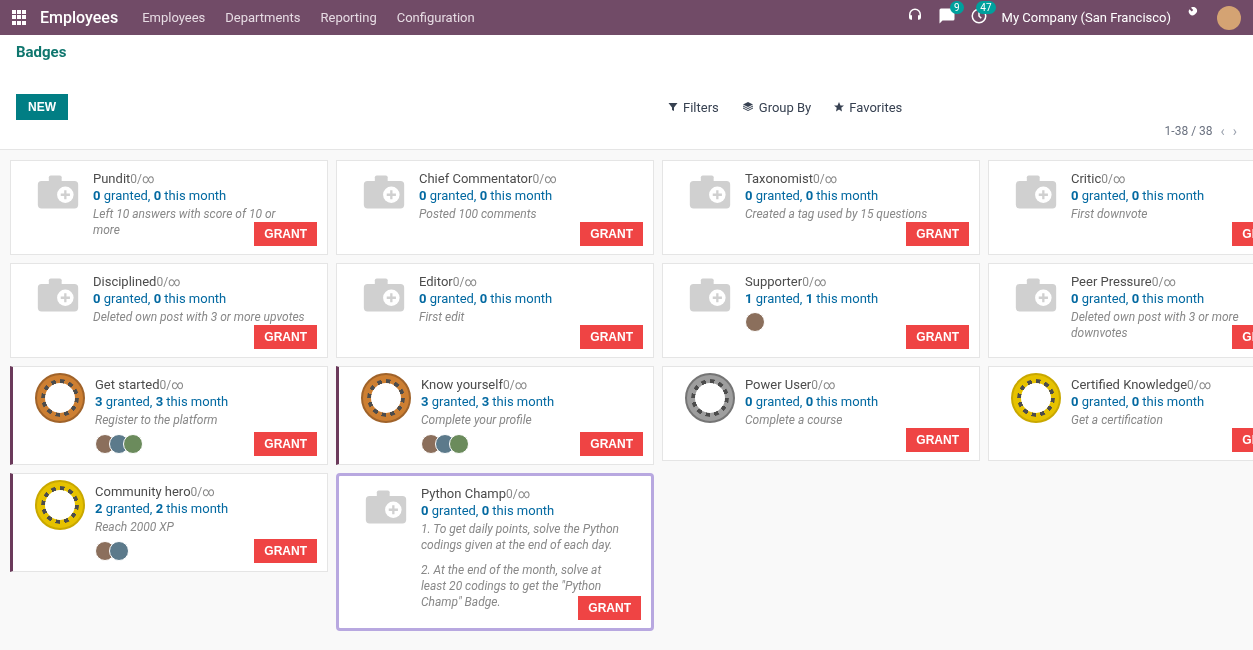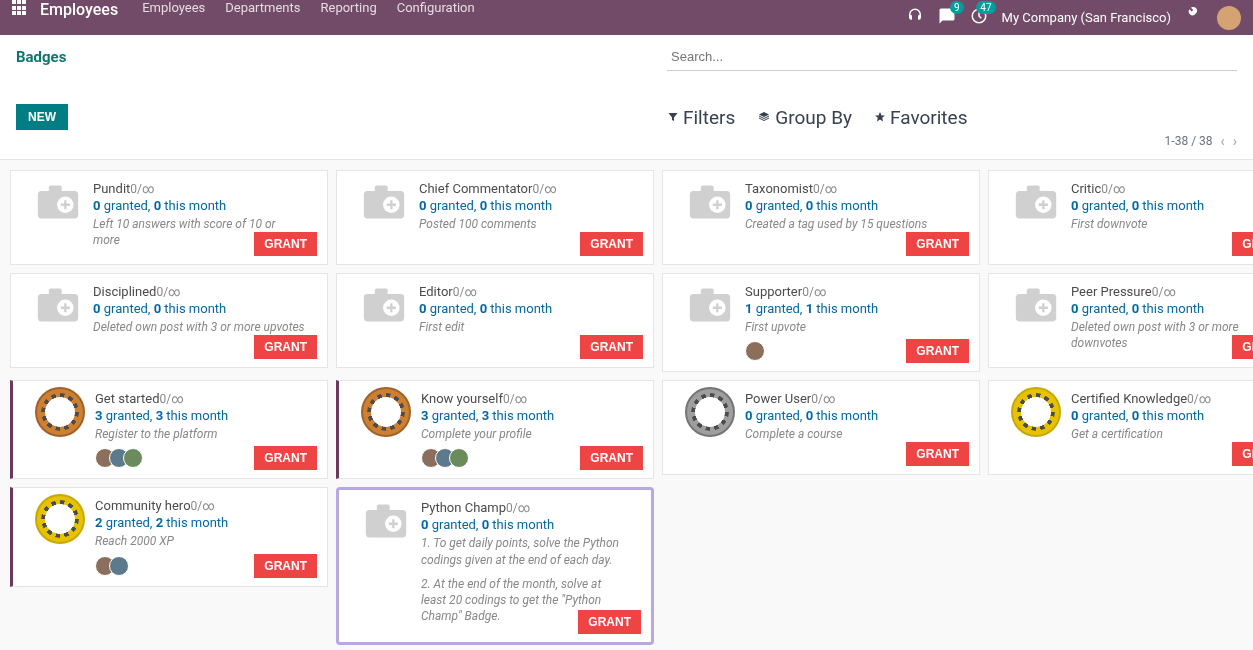--- a/index.html
+++ b/index.html
@@ -1,36 +1,36 @@
 <!DOCTYPE html>
 <html><head>
 <meta charset="utf-8">
 <style>
 * { box-sizing: border-box; margin: 0; padding: 0; }
 body { font-family: -apple-system, BlinkMacSystemFont, "Segoe UI", Roboto, sans-serif; background: #f9f9f9; font-size: 13px; color: #4c4c4c; width: 1253px; }
-.topbar { background: #714B67; height: 35px; display: flex; padding: 0 12px; color: #fff; }
+.topbar { background: #714B67; height: 35px; display: flex; align-items: center; padding: 0 12px; color: #fff; }
 .apps-icon { width: 16px; height: 16px; display: inline-flex; flex-wrap: wrap; gap: 1px; margin-right: 12px; }
 .apps-icon span { width: 4px; height: 4px; background: #fff; }
 .brand { font-size: 16px; font-weight: 500; margin-right: 24px; }
 .nav-items { display: flex; gap: 20px; }
 .nav-items a { color: #e6dbe3; font-size: 13px; cursor: pointer; }
 .topbar-right { margin-left: auto; display: flex; align-items: center; gap: 14px; }
 .ic { width: 18px; height: 18px; fill: #fff; position: relative; }
 .badge-n { position: absolute; top: -6px; right: -8px; background: #00A09D; color: #fff; border-radius: 8px; font-size: 10px; padding: 0 4px; line-height: 13px; }
 .company { font-size: 13px; color: #fff; }
 .avatar-sm { width: 24px; height: 24px; border-radius: 50%; background: #d4a373; }
 .header { background: #fff; border-bottom: 1px solid #e5e5e5; display: flex; flex-direction: column; }
 .header-row1 { display: flex; align-items: center; padding: 8px 16px; }
 .page-title { font-size: 15px; color: #0f766e; font-weight: 700; }
 .search-wrap { margin-left: auto; width: 570px; }
 .search-input { width: 100%; border: none; border-bottom: 1px solid #ccc; padding: 6px 4px; font-size: 13px; outline: none; }
 .header-row2 { display: flex; align-items: center; padding: 6px 16px 10px; }
 .btn-new { background: #017e84; color: #fff; border: none; padding: 6px 12px; font-size: 12px; font-weight: 600; cursor: pointer; }
 .filter-bar { margin-left: auto; display: flex; gap: 22px; align-items: center; width: 570px; }
-.filter-item { display: flex; align-items: center; gap: 4px; color: #374151; font-size: 19px; cursor: pointer; text-align: center; }
+.filter-item { display: flex; align-items: center; gap: 4px; color: #374151; font-size: 13px; cursor: pointer; text-align: center; }
 .pager { margin-left: auto; display: flex; align-items: center; gap: 8px; color: #6b7280; font-size: 12px; margin-top: 48px; }
 .pager-arrow { cursor: pointer; color: #9ca3af; font-size: 14px; }
 .kanban { padding: 10px; display: grid; grid-template-columns: repeat(4, 318px); gap: 8px; align-items: start; }
 .card { background: #fff; border: 1px solid #e5e5e5; padding: 10px 22px; position: relative; min-height: 95px; display: flex; gap: 10px; }
 .card.accent-purple { border-left: 3px solid #6b3a5b; }
 .card.highlight { border: 3px solid #b8a8e0; border-radius: 4px; }
 .thumb { width: 50px; height: 42px; flex-shrink: 0; display: flex; align-items: center; justify-content: center; }
 .thumb svg { width: 44px; height: 38px; }
 .badge-circle { width: 50px; height: 50px; border-radius: 50%; display: flex; align-items: center; justify-content: center; }
 .badge-circle.bronze { background: #cd7f32; border: 2px solid #a0632a; }
@@ -98,23 +98,20 @@
     <div><svg class="ic" viewBox="0 0 24 24">
           <path d="M22 19l-9-9 2-2a5 5 0 00-7-7l3 3-2 2-3-3a5 5 0 007 7l9 9z"></path>
         </svg></div>
     <div class="avatar-sm"></div>
   </div>
 </div>
 
 <div class="header">
   <div class="header-row1">
     <div class="page-title">Badges</div>
-    <div class="search-wrap">
-      <input class="search-input" placeholder="Search..." style="">
-    </div>
   </div>
   <div class="header-row2">
     <button class="btn-new">NEW</button>
     <div class="filter-bar">
       <div class="filter-item">
         <svg width="12" height="12" viewBox="0 0 24 24" fill="#374151">
             <path d="M3 4h18l-7 9v7l-4-2v-5z"></path>
           </svg>
         <span>Filters</span>
       </div>
@@ -242,21 +239,20 @@
           <svg viewBox="0 0 48 40">
             <rect x="2" y="8" width="44" height="30" rx="4" fill="#d0d0d0"></rect>
             <rect x="14" y="2" width="14" height="8" rx="2" fill="#d0d0d0"></rect>
             <circle cx="32" cy="23" r="9" fill="#fff"></circle>
             <path d="M32 18v10M27 23h10" stroke="#d0d0d0" stroke-width="2.5"></path>
           </svg>
         </div>
         <div class="card-body">
           <div class="card-title">Supporter<span class="ratio">0/∞</span></div>
           <div class="card-stats"><b>1</b> granted, <b>1</b> this month</div>
-          <div class="card-desc">First upvote</div>
           <div class="people">
             <div class="av av1"></div>
           </div>
         </div>
         <button class="grant-btn">GRANT</button>
       </div>
       <div class="card">
         <div class="thumb">
           <svg viewBox="0 0 48 40">
             <rect x="2" y="8" width="44" height="30" rx="4" fill="#d0d0d0"></rect>

